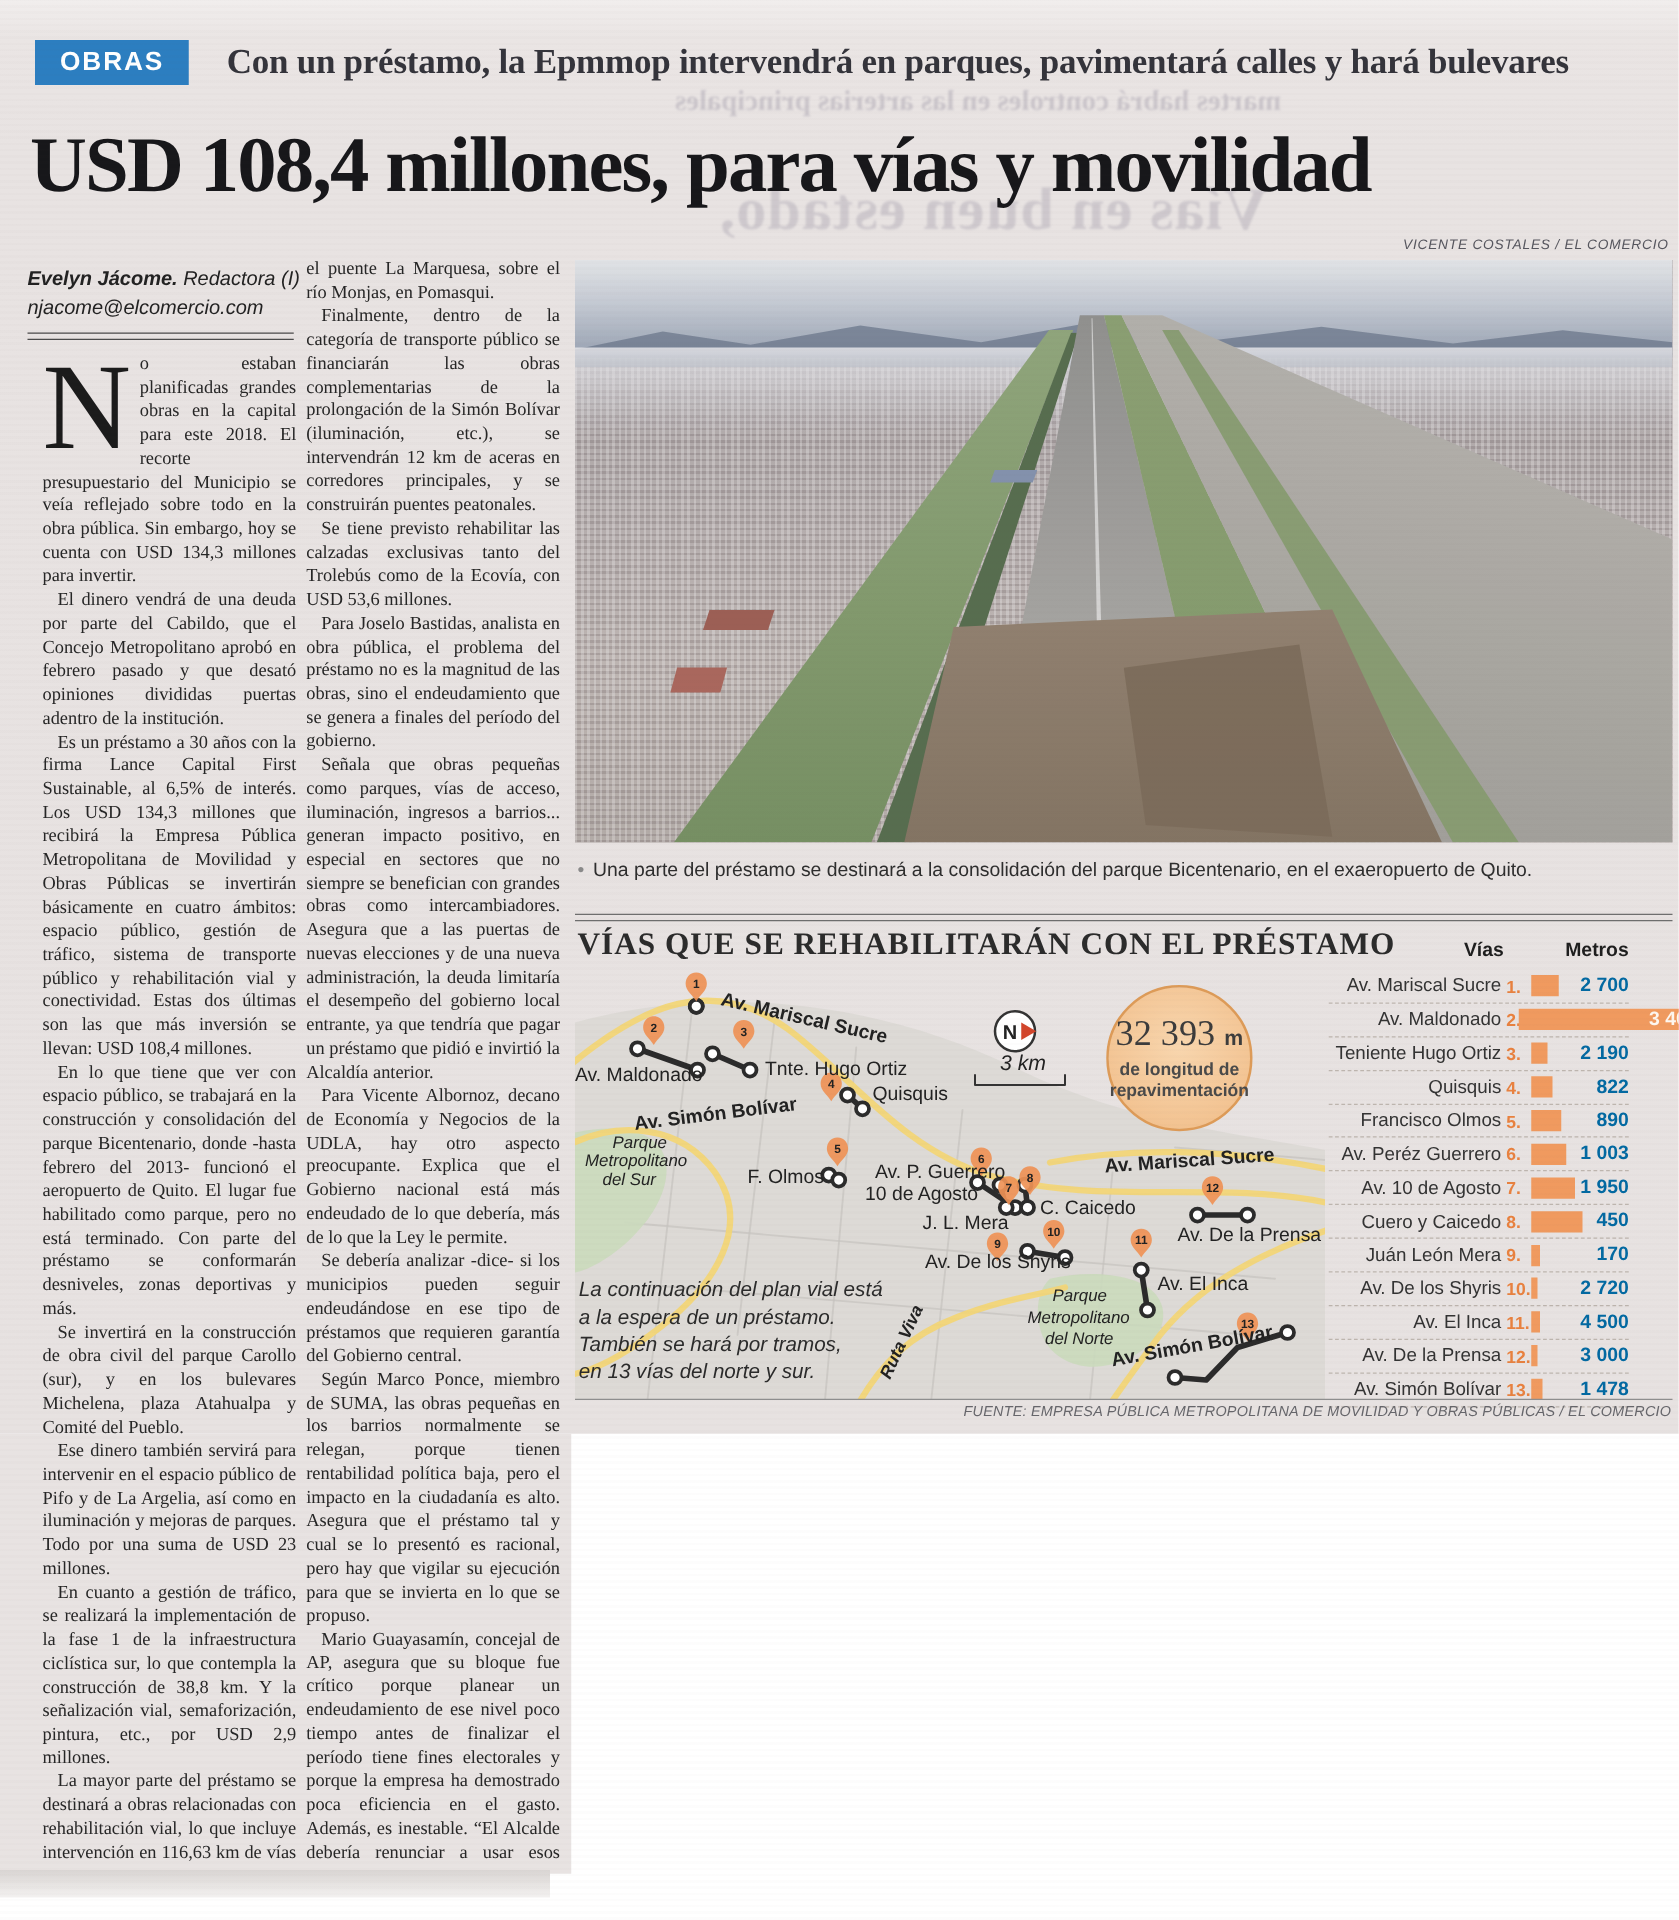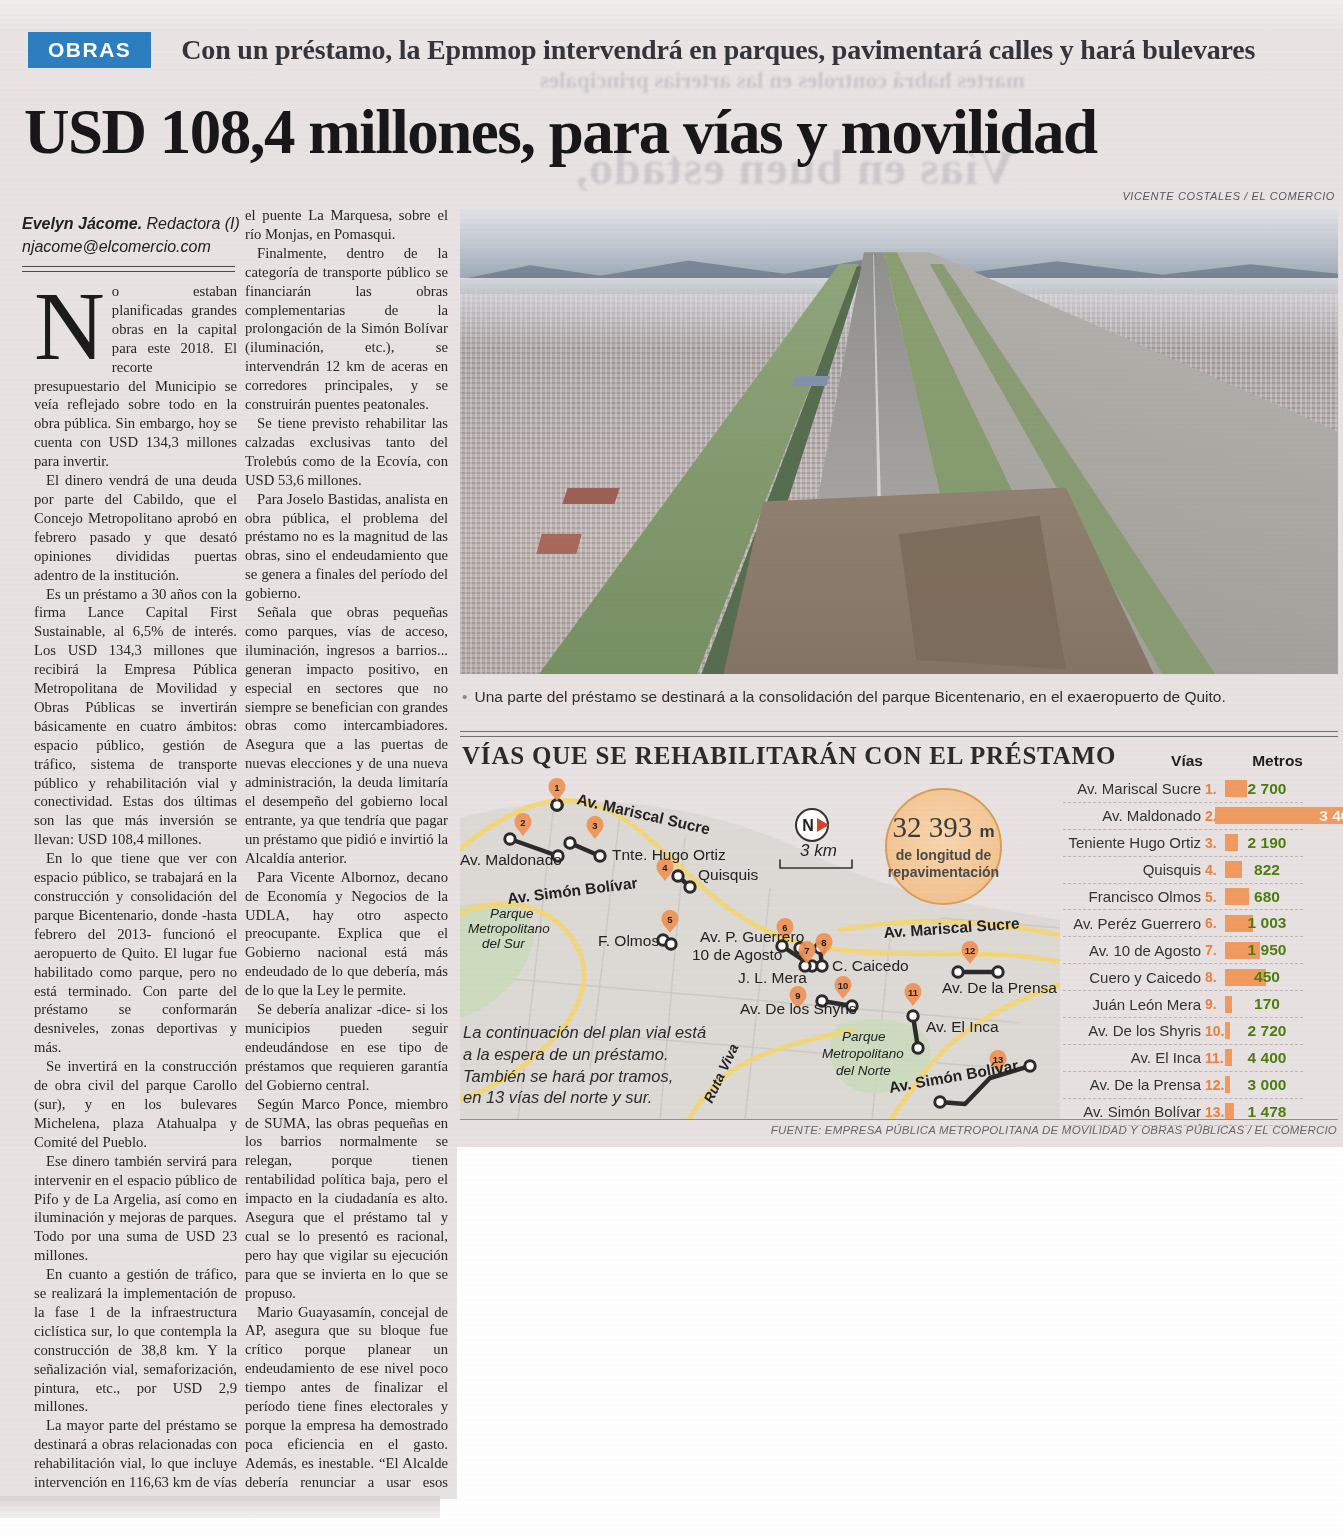--- a/index.html
+++ b/index.html
@@ -109,21 +109,21 @@
   .t-head .h-vias{flex:1;text-align:right;padding-right:22px;}
   .t-head .h-metros{width:78px;text-align:right;}
   .t-row{position:relative;display:flex;align-items:center;height:25.9px;
     border-bottom:1px dashed #bdb5ae;font-size:15px;color:#333;}
   .t-name{flex:1;text-align:right;white-space:nowrap;}
   .t-num{width:26px;text-align:left;padding-left:4px;color:#e8813f;font-weight:bold;font-size:14px;}
   .t-bar{position:absolute;left:162px;height:17px;background:#f09a5f;z-index:0;
     display:flex;align-items:center;justify-content:flex-end;}
   .t-bar.hl{left:152px;}
   .t-bar .inval{color:#fdf7f0;font-weight:bold;font-size:15.5px;padding-right:3px;}
-  .t-val{width:72px;text-align:center;font-weight:bold;font-size:15.5px;color:#4d7c0f;z-index:1;}
+  .t-val{width:72px;text-align:right;font-weight:bold;font-size:15.5px;color:#0369a1;z-index:1;}
   .info-rule-bottom{position:absolute;left:460px;top:1119px;width:878px;border-top:1px solid #8f8f8f;}
   .source-line{position:absolute;right:6px;top:1124px;font-family:"Liberation Sans",sans-serif;
     font-size:11.5px;font-style:italic;color:#66666b;letter-spacing:.2px;}
 
   
   .map-wrap svg text{font-family:"Liberation Sans",sans-serif;fill:#222;}
   text.lbl{font-size:15.5px;font-weight:500;}
   text.bold{font-size:15.5px;font-weight:bold;}
   text.park{font-size:13.5px;font-style:italic;fill:#84a06e;}
   text.ruta{font-size:14px;font-style:italic;font-weight:bold;fill:#73736d;}
@@ -374,21 +374,21 @@
       <div class="t-row">
         <div class="t-bar" style="width: 17px;"></div>
         <div class="t-name">Quisquis</div>
         <div class="t-num">4.</div>
         <div class="t-val">822</div>
       </div>
       <div class="t-row">
         <div class="t-bar" style="width: 24px;"></div>
         <div class="t-name">Francisco Olmos</div>
         <div class="t-num">5.</div>
-        <div class="t-val">680</div>
+        <div class="t-val">890</div>
       </div>
       <div class="t-row">
         <div class="t-bar" style="width: 28px;"></div>
         <div class="t-name">Av. Peréz Guerrero</div>
         <div class="t-num">6.</div>
         <div class="t-val">1 003</div>
       </div>
       <div class="t-row">
         <div class="t-bar" style="width: 35px;"></div>
         <div class="t-name">Av. 10 de Agosto</div>
@@ -410,21 +410,21 @@
       <div class="t-row">
         <div class="t-bar" style="width: 5px;"></div>
         <div class="t-name">Av. De los Shyris</div>
         <div class="t-num">10.</div>
         <div class="t-val">2 720</div>
       </div>
       <div class="t-row">
         <div class="t-bar" style="width: 7px;"></div>
         <div class="t-name">Av. El Inca</div>
         <div class="t-num">11.</div>
-        <div class="t-val">4 400</div>
+        <div class="t-val">4 500</div>
       </div>
       <div class="t-row">
         <div class="t-bar" style="width: 5px;"></div>
         <div class="t-name">Av. De la Prensa</div>
         <div class="t-num">12.</div>
         <div class="t-val">3 000</div>
       </div>
       <div class="t-row">
         <div class="t-bar" style="width: 9px;"></div>
         <div class="t-name">Av. Simón Bolívar</div>

